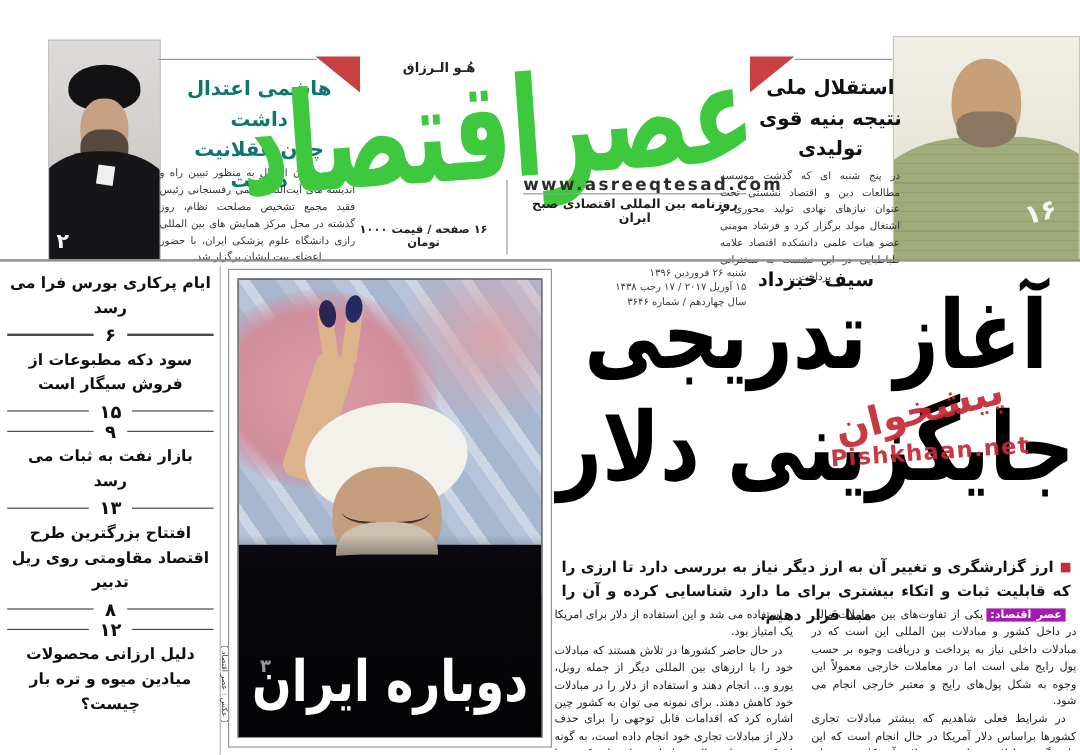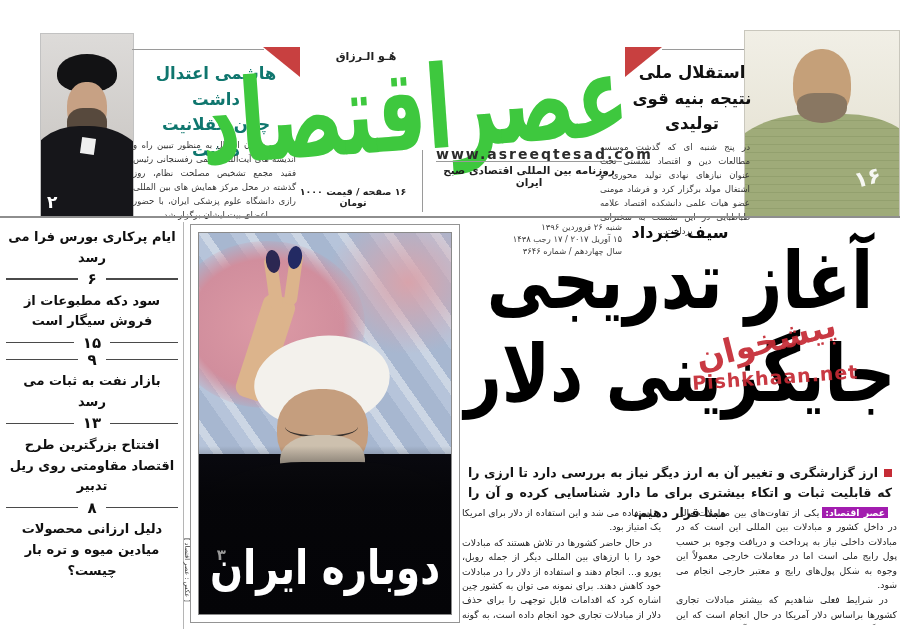--- a/index.html
+++ b/index.html
@@ -180,20 +180,25 @@
         <div class="line"></div>
         <div class="num">۱۳</div>
         <div class="line"></div>
       </div>
     <div class="sb-title">افتتاح بزرگترین طرح اقتصاد مقاومتی روی ریل تدبیر</div>
     <div class="sb-sep">
         <div class="line"></div>
         <div class="num">۸</div>
         <div class="line"></div>
       </div>
+    <div class="sb-sep">
+        <div class="line"></div>
+        <div class="num">۱۲</div>
+        <div class="line"></div>
+      </div>
     <div class="sb-title">دلیل ارزانی محصولات میادین میوه و تره بار چیست؟</div>
 
   </div>
   <div class="abs sidebar-vline"></div>
 
   <div class="abs cframe">
     <div class="cphoto">
       <div class="ph-top"></div>
       <div class="ph-blob1"></div>
       <div class="ph-blob2"></div>

